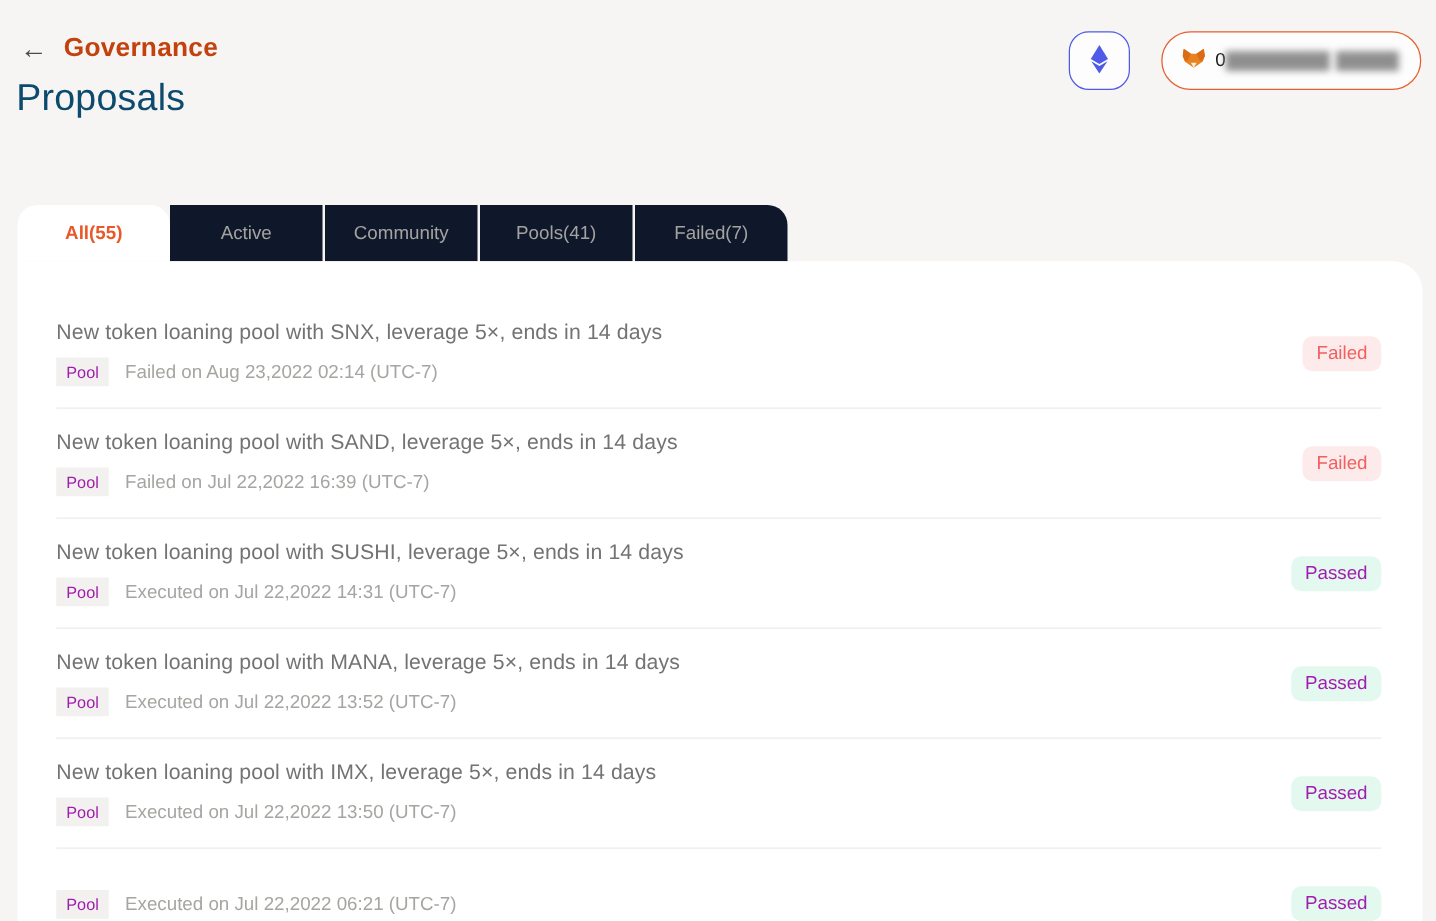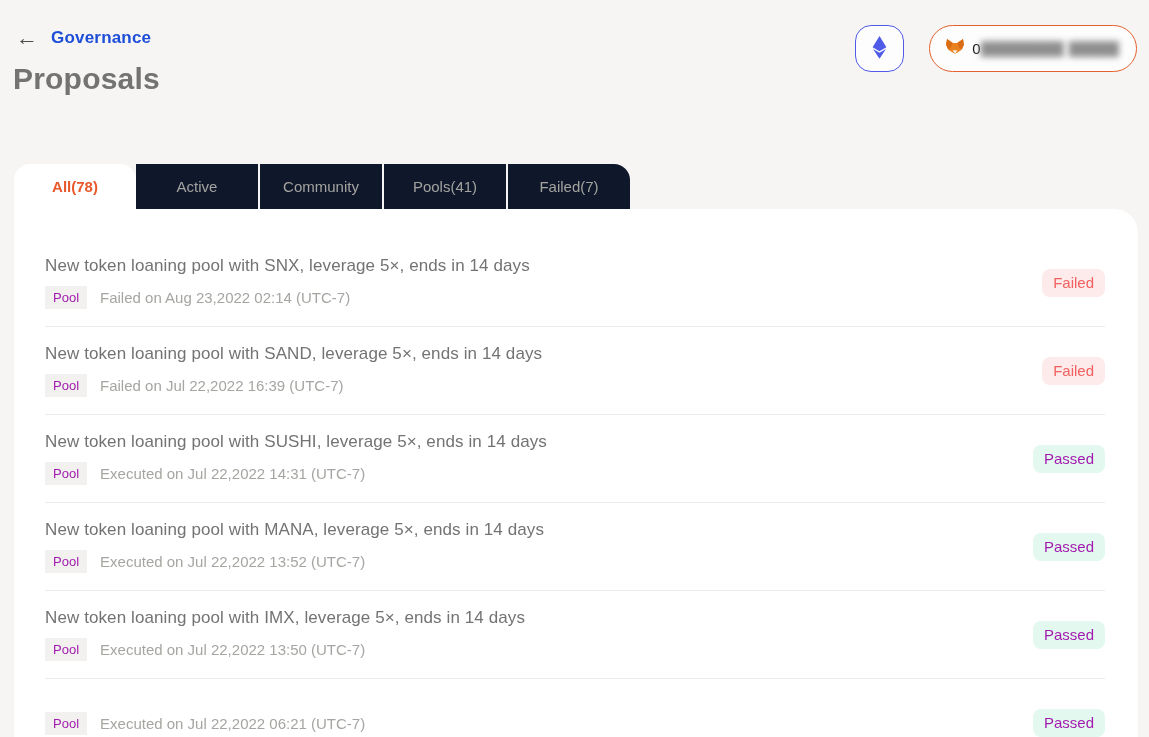--- a/index.html
+++ b/index.html
@@ -7,22 +7,22 @@
   body {
     background:#f6f5f3;
     font-family:"Liberation Sans","DejaVu Sans",sans-serif;
     color:#1c1c1c;
     position:relative;
   }
 
   
   .topbar { position:absolute; top:27px; left:16px; display:flex; align-items:center; gap:13px; }
   .back-btn { font-size:22px; color:#4c4c4a; line-height:22px; cursor:pointer; background:none; border:none; font-family:inherit; }
-  .crumb { font-size:17px; font-weight:700; color:#1d4ed8; letter-spacing:.2px; }
-  h1.page-title { position:absolute; top:62px; left:13px; font-size:30px; font-weight:700; color:#737373; letter-spacing:.2px; }
+  .crumb { font-size:21px; font-weight:700; color:#c2410c; letter-spacing:.2px; }
+  h1.page-title { position:absolute; top:62px; left:13px; font-size:30px; font-weight:400; color:#0c4a6e; letter-spacing:.2px; }
 
   .actions { position:absolute; top:25px; right:12px; display:flex; align-items:center; gap:25px; }
   .eth-btn {
     width:49px; height:47px; border:1.5px solid #4f5be8; border-radius:16px;
     background:#fdfdfd; display:flex; align-items:center; justify-content:center; cursor:pointer;
   }
   .wallet-btn {
     height:47px; border:1.5px solid #e5602e; border-radius:24px;
     background:#fdfdfd; display:flex; align-items:center; gap:8px;
     padding:0 18px 0 16px; cursor:pointer; font-family:inherit;
@@ -99,21 +99,21 @@
     </span>
     <span class="wallet-text">
       <span>0</span>
       <span class="redact">██████████</span>
       <span class="redact">██████</span>
     </span>
   </button>
 </div>
 
 <div class="tabs">
-    <button class="tab active">All(78)</button>
+    <button class="tab active">All(55)</button>
     <button class="tab inactive">Active</button>
     <button class="tab inactive">Community</button>
     <button class="tab inactive">Pools(41)</button>
     <button class="tab inactive">Failed(7)</button>
   </div>
 
 <div class="card">
   <div class="row">
     <div class="row-main">
       <div class="row-title">New token loaning pool with SNX, leverage 5×, ends in 14 days</div>

